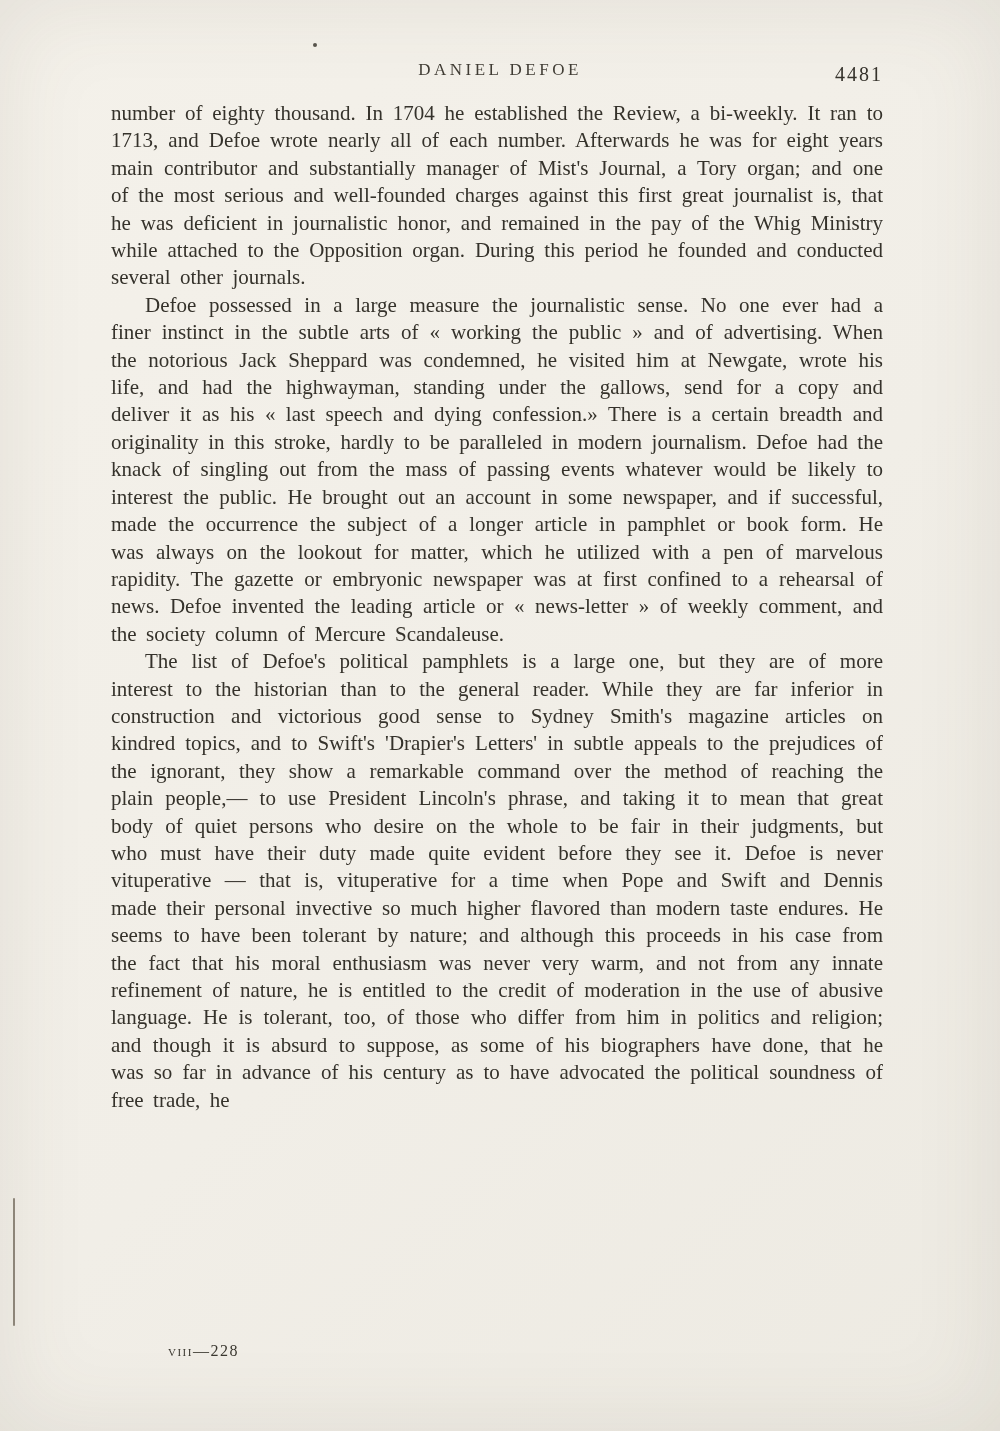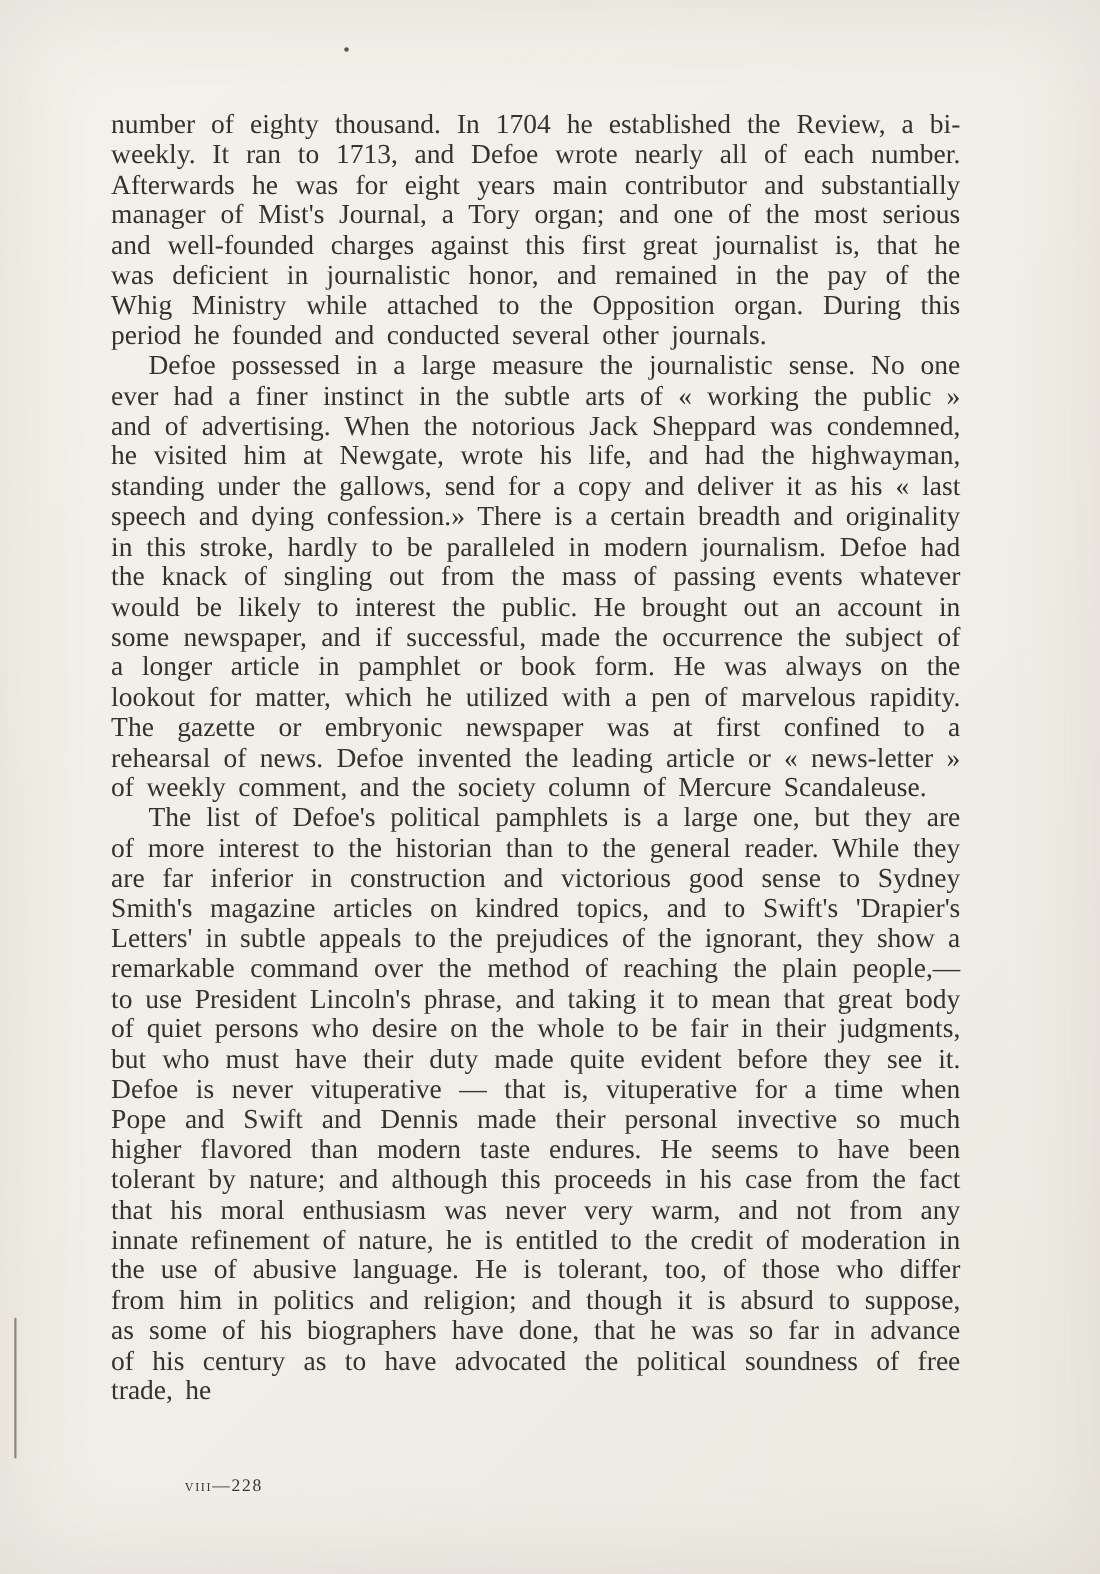--- a/index.html
+++ b/index.html
@@ -46,23 +46,23 @@
     right: 2px;
     top: 7px;
     font-size: 20px;
     letter-spacing: 2px;
     color: #36332c;
   }
 
   .page-body {
     position: absolute;
     top: 100px;
-    left: 101px;
+    left: 111px;
     width: 772px;
-    font-size: 25px;
+    font-size: 21px;
     line-height: 27.4px;
     text-align: justify;
     word-spacing: 0.2em;
     color: var(--ink, #35322b);
   }
 
   .para {
     text-indent: 34px;
     margin: 0;
   }
@@ -100,20 +100,24 @@
     height: 4px;
     border-radius: 50%;
     background: #58544c;
   }
 </style>
 </head>
 <body>
 
 <div class="scan-page">
 
+  <header class="page-header">
+    <span class="running-title">DANIEL DEFOE</span>
+    <span class="page-number">4481</span>
+  </header>
 
   <main class="page-body">
     <p class="para no-indent">number of eighty thousand. In 1704 he established the Review, a bi-weekly. It ran to 1713, and Defoe wrote nearly all of each number. Afterwards he was for eight years main contributor and substantially manager of Mist's Journal, a Tory organ; and one of the most serious and well-founded charges against this first great journalist is, that he was deficient in journalistic honor, and remained in the pay of the Whig Ministry while attached to the Opposition organ. During this period he founded and conducted several other journals.</p>
     <p class="para">Defoe possessed in a large measure the journalistic sense. No one ever had a finer instinct in the subtle arts of « working the public » and of advertising. When the notorious Jack Sheppard was condemned, he visited him at Newgate, wrote his life, and had the highwayman, standing under the gallows, send for a copy and deliver it as his « last speech and dying confession.» There is a certain breadth and originality in this stroke, hardly to be paralleled in modern journalism. Defoe had the knack of singling out from the mass of passing events whatever would be likely to interest the public. He brought out an account in some newspaper, and if successful, made the occurrence the subject of a longer article in pamphlet or book form. He was always on the lookout for matter, which he utilized with a pen of marvelous rapidity. The gazette or embryonic newspaper was at first confined to a rehearsal of news. Defoe invented the leading article or « news-letter » of weekly comment, and the society column of Mercure Scandaleuse.</p>
     <p class="para">The list of Defoe's political pamphlets is a large one, but they are of more interest to the historian than to the general reader. While they are far inferior in construction and victorious good sense to Sydney Smith's magazine articles on kindred topics, and to Swift's 'Drapier's Letters' in subtle appeals to the prejudices of the ignorant, they show a remarkable command over the method of reaching the plain people,— to use President Lincoln's phrase, and taking it to mean that great body of quiet persons who desire on the whole to be fair in their judgments, but who must have their duty made quite evident before they see it. Defoe is never vituperative — that is, vituperative for a time when Pope and Swift and Dennis made their personal invective so much higher flavored than modern taste endures. He seems to have been tolerant by nature; and although this proceeds in his case from the fact that his moral enthusiasm was never very warm, and not from any innate refinement of nature, he is entitled to the credit of moderation in the use of abusive language. He is tolerant, too, of those who differ from him in politics and religion; and though it is absurd to suppose, as some of his biographers have done, that he was so far in advance of his century as to have advocated the political soundness of free trade, he</p>
   </main>
 
   <span class="signature-mark">viii—228</span>
 
   <div class="scan-line"></div>

